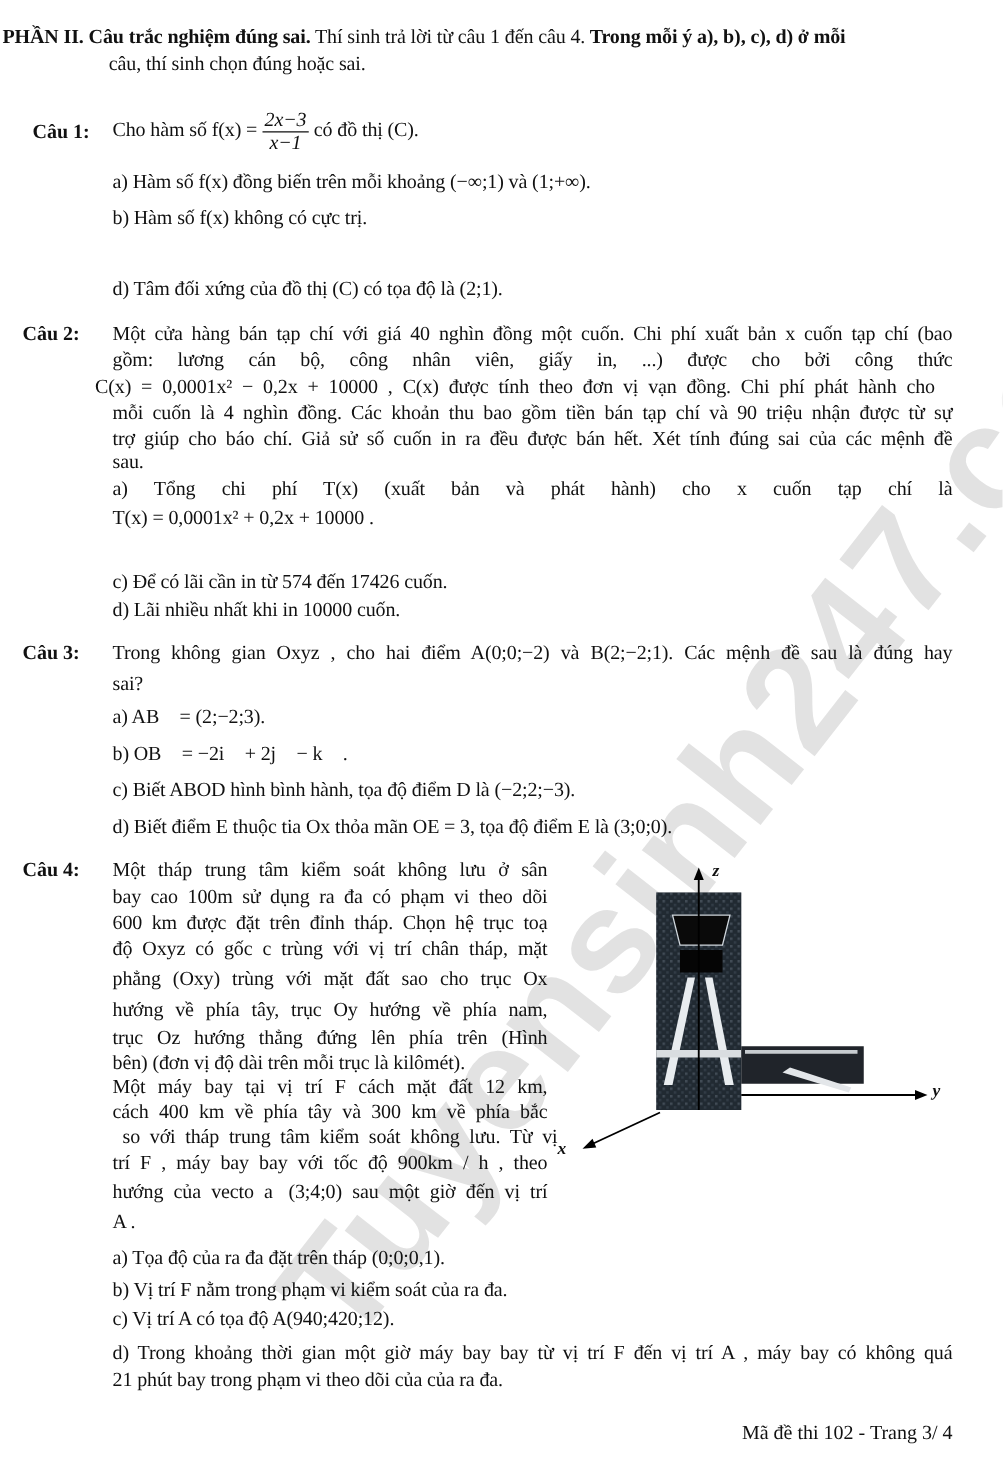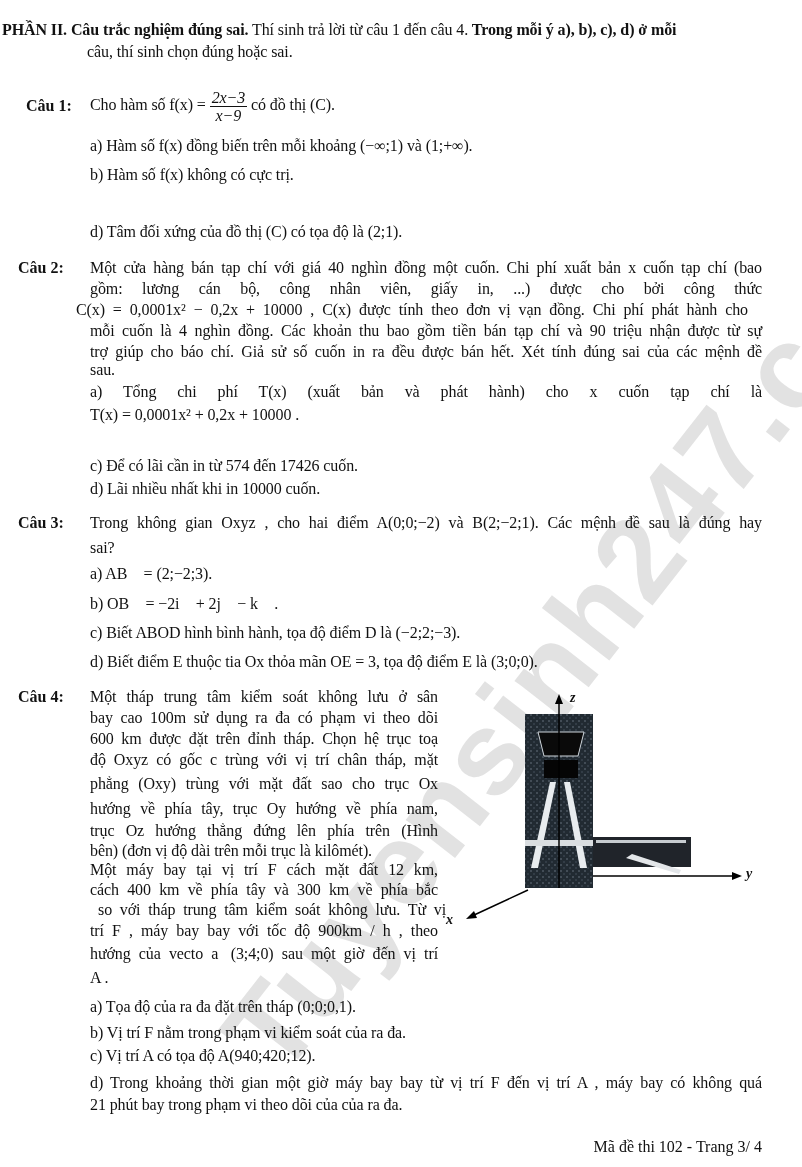--- a/index.html
+++ b/index.html
@@ -26,21 +26,21 @@
 
   <div class="watermark">Tuyensinh247.com</div>
 
   <div class="line" style="left:2px; top:20px;">
     <span class="b">PHẦN II. Câu trắc nghiệm đúng sai.</span><span> Thí sinh trả lời từ câu 1 đến câu 4.</span><span class="b"> Trong mỗi ý a), b), c), d) ở mỗi</span>
   </div>
   <div class="line" style="left:87px; top:42px;">câu, thí sinh chọn đúng hoặc sai.</div>
 
   <div class="lbl" style="top:96px;">Câu 1:</div>
   <div class="line" style="left:90px; top:86px; line-height:38px;">
-    <span>Cho hàm số f(x) = </span><span class="frac"><span class="n">2x−3</span><span class="d">x−9</span></span><span> có đồ thị (C).</span>
+    <span>Cho hàm số f(x) = </span><span class="frac"><span class="n">2x−3</span><span class="d">x−1</span></span><span> có đồ thị (C).</span>
   </div>
   <div class="line" style="left:90px; top:136px;">a) Hàm số f(x) đồng biến trên mỗi khoảng (−∞;1) và (1;+∞).</div>
   <div class="line" style="left:90px; top:165px;">b) Hàm số f(x) không có cực trị.</div>
   <div class="line" style="left:90px; top:222px;">d) Tâm đối xứng của đồ thị (C) có tọa độ là (2;1).</div>
 
   <div class="lbl" style="left:18px; top:258px;">Câu 2:</div>
   <div class="line just" style="left:90px; top:258px; width:672px;">Một cửa hàng bán tạp chí với giá 40 nghìn đồng một cuốn. Chi phí xuất bản x cuốn tạp chí (bao</div>
   <div class="line just" style="left:90px; top:279px; width:672px;">gồm: lương cán bộ, công nhân viên, giấy in, ...) được cho bởi công thức</div>
   <div class="line just" style="left:76px; top:300px; width:672px;">C(x) = 0,0001x² − 0,2x + 10000 , C(x) được tính theo đơn vị vạn đồng. Chi phí phát hành cho</div>
   <div class="line just" style="left:90px; top:321px; width:672px;">mỗi cuốn là 4 nghìn đồng. Các khoản thu bao gồm tiền bán tạp chí và 90 triệu nhận được từ sự</div>

